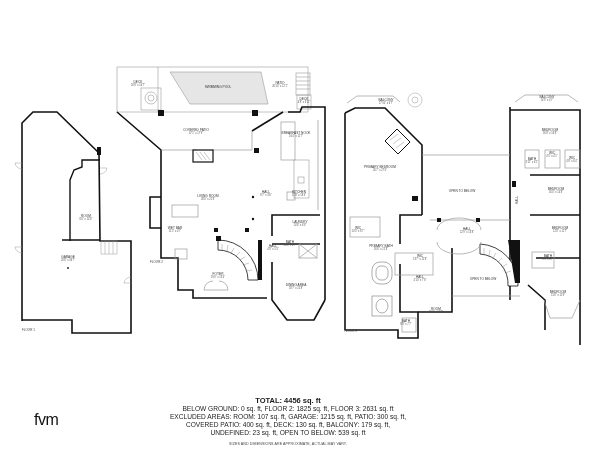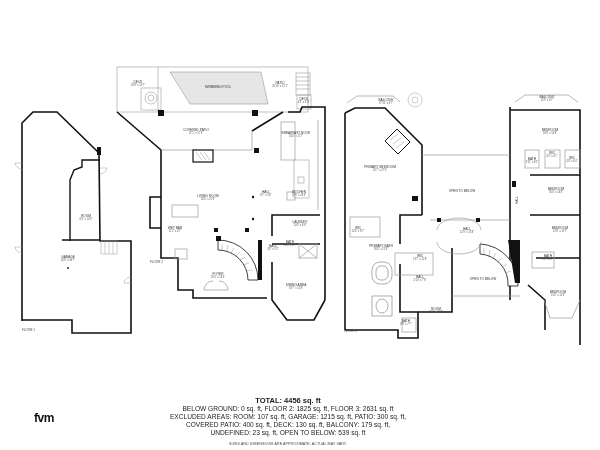--- a/index.html
+++ b/index.html
@@ -6,21 +6,21 @@
   body{width:600px;height:450px;position:relative;overflow:hidden;font-family:"Liberation Sans",sans-serif;color:#1a1a1a;}
   #plan{position:absolute;left:0;top:0;width:600px;height:380px;}
   .rl{font-family:"Liberation Sans",sans-serif;font-size:3.2px;fill:#333;text-anchor:middle;}
   .rd{font-family:"Liberation Sans",sans-serif;font-size:2.6px;fill:#555;text-anchor:middle;}
   .fl{font-family:"Liberation Sans",sans-serif;font-size:3px;fill:#444;}
   .summary{position:absolute;left:0;width:576px;text-align:center;}
   .total{top:396px;font-size:7.5px;font-weight:bold;}
   .line{font-size:6.6px;color:#222;line-height:8px;}
   .l1{top:405px}.l2{top:413px}.l3{top:421px}.l4{top:429px}
   .disclaimer{top:442px;font-size:3.6px;color:#444;letter-spacing:0.1px;}
-  .logo{position:absolute;left:34px;top:411px;font-size:12px;font-weight:bold;letter-spacing:-0.5px;color:#111;}
+  .logo{position:absolute;left:34px;top:411px;font-size:16px;font-weight:normal;letter-spacing:-0.5px;color:#111;}
 </style>
 </head>
 <body>
 
 <svg id="plan" viewBox="0 0 600 380" xmlns="http://www.w3.org/2000/svg">
 
   <g fill="none" stroke="#111" stroke-width="1.6">
     <path d="M22,321 L22,123 L33,112 L57,112 L99,153 L100,241 L131,241 L131,333 L72,333 L72,320 L22,320"></path>
     <path d="M70,241 L70,180 L74,170 L82,167 L82,160 L100,160" stroke-width="1.4"></path>
     <line x1="62" y1="240" x2="100" y2="240"></line>

